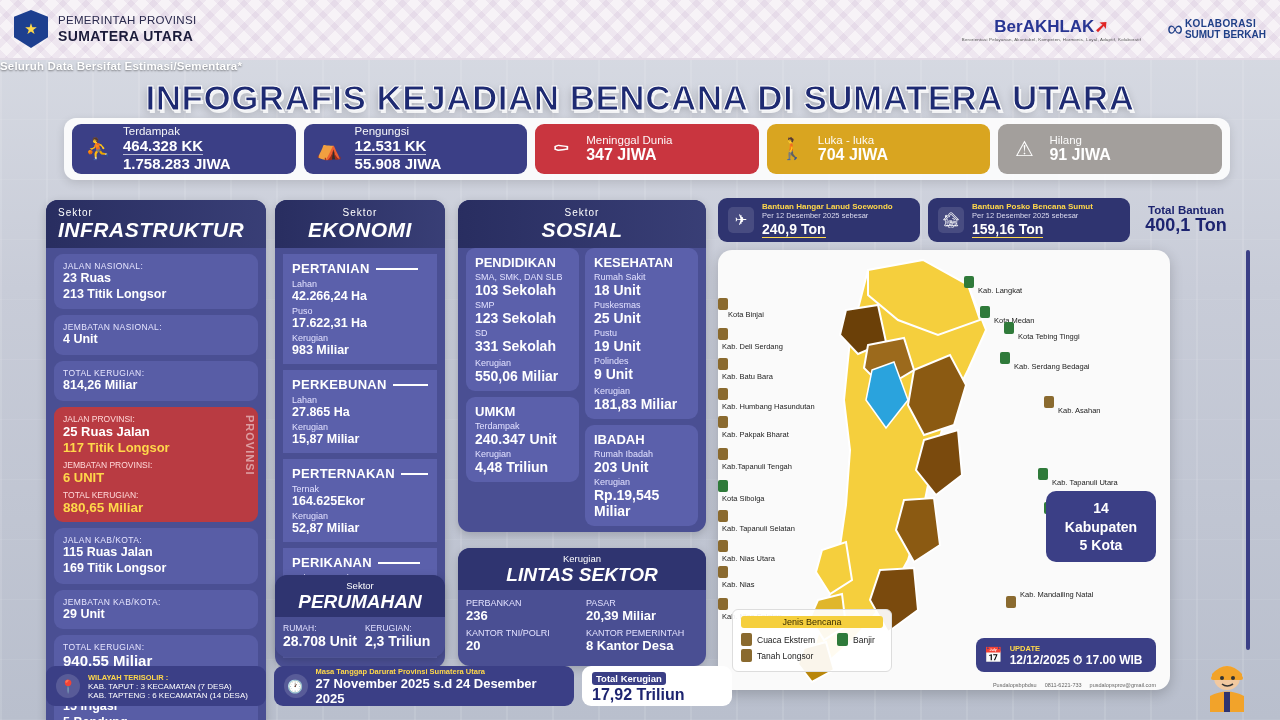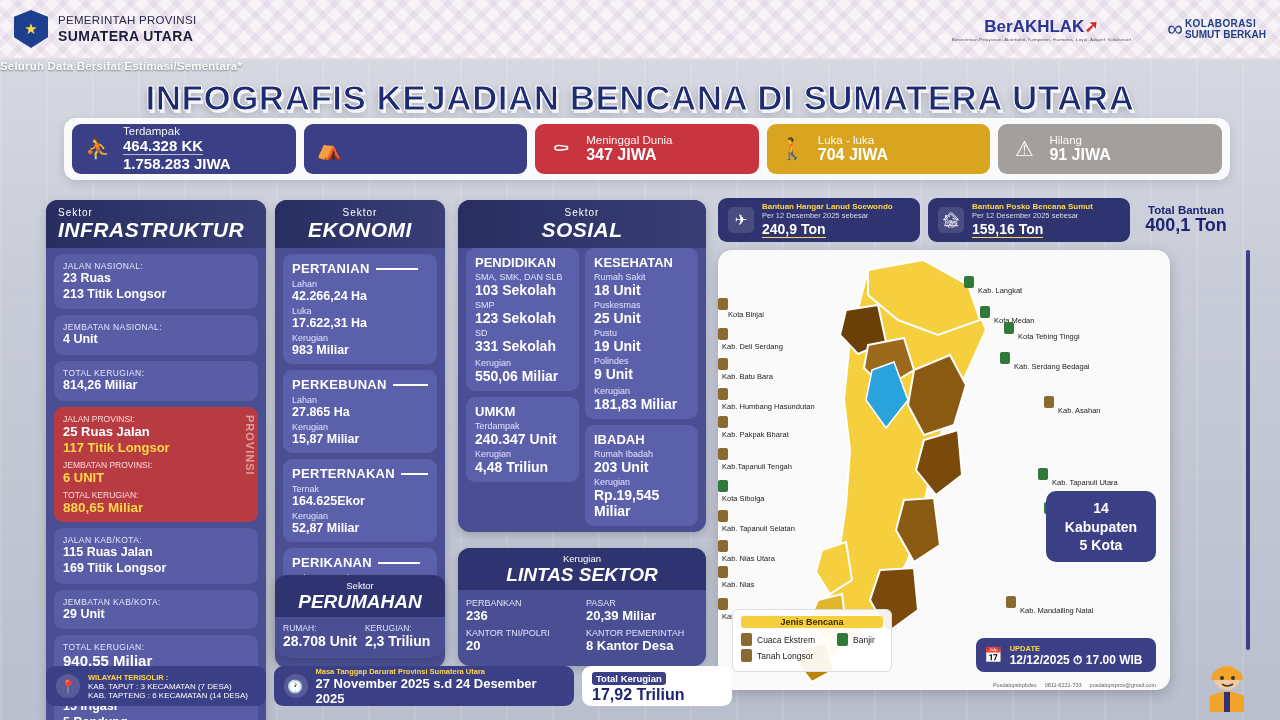--- a/index.html
+++ b/index.html
@@ -33,21 +33,21 @@
   }
   .crest{
     width:34px;height:38px;margin-left:14px;flex:0 0 auto;position:relative;z-index:2;
     background:#1d3f8f;
     clip-path:polygon(50% 0,100% 18%,100% 72%,50% 100%,0 72%,0 18%);
     display:flex;align-items:center;justify-content:center;color:#ffd84a;font-size:15px;
   }
   .gov-text{ margin-left:10px; z-index:2; line-height:1.15;}
   .gov-text .l1{ font-size:11.5px; color:#2a2a4d; letter-spacing:.3px;}
   .gov-text .l2{ font-size:14px; color:#1b1b3a; font-weight:bold; letter-spacing:.4px;}
-  .brand-right{ margin-left:auto; margin-right:14px; display:flex; align-items:center; gap:36px; z-index:2;}
+  .brand-right{ margin-left:auto; margin-right:14px; display:flex; align-items:center; gap:26px; z-index:2;}
   .berakhlak{ text-align:center;}
   .berakhlak .b1{ font-size:17px; font-weight:bold; color:#283593;}
   .berakhlak .b1 i{ color:#e02424; font-style:normal;}
   .berakhlak .b2{ font-size:4.4px; color:#555; letter-spacing:.2px;}
   .kolab{ display:flex; align-items:center; gap:6px;}
   .kolab .inf{ font-size:22px; color:#1f3f87; letter-spacing:-4px;}
   .kolab .kt{ line-height:1.1;}
   .kolab .kt b{ display:block; font-size:10px; color:#1f3f87; letter-spacing:.4px;}
   .kolab .kt span{ display:block; font-size:10px; color:#1f3f87; font-weight:bold;}
 
@@ -93,21 +93,21 @@
   .blk .t{ font-size:8.5px; letter-spacing:.4px; color:#e7e6ff;}
   .blk .v{ font-size:12.5px; font-weight:bold; line-height:1.25;}
   .blk .big{ font-size:15px; font-weight:bold;}
 
   .prov{ background:#b93b42; margin:6px 8px; border-radius:9px; padding:7px 9px; color:#fff; position:relative;}
   .prov .t{ font-size:8.5px; color:#ffd9d9;}
   .prov .v{ font-size:13px; font-weight:bold; line-height:1.25;}
   .prov .amt{ color:#ffd84a; font-size:13.5px; font-weight:bold;}
   .prov .side{ position:absolute; right:2px; top:8px; writing-mode:vertical-rl; font-size:11px; font-weight:bold; color:rgba(255,255,255,.5); letter-spacing:1px;}
 
-  .secblk{ background:#5b60ab; border-radius:9px; margin:6px 8px; padding:7px 9px; color:#fff;}
+  .secblk{ background:#5b60ab; border-radius:0; margin:6px 8px; padding:7px 9px; color:#fff;}
   .secblk .hd{ font-size:13px; font-weight:bold; letter-spacing:.3px; display:flex; align-items:center; gap:6px;}
   .secblk .hd:after{ content:""; flex:1; height:2px; background:#fff; max-width:42px;}
   .secblk .t{ font-size:9px; color:#e2e1ff; margin-top:3px;}
   .secblk .v{ font-size:12.5px; font-weight:bold;}
 
   .twocol{ display:flex; gap:6px; padding:0 8px;}
   .twocol > div{ flex:1; }
   .cbox{ background:#5b60ab; border-radius:9px; padding:7px 9px; color:#fff; margin-bottom:6px;}
   .cbox .hd{ font-size:13px; font-weight:bold;}
   .cbox .t{ font-size:9px; color:#e2e1ff; margin-top:2px;}
@@ -147,21 +147,21 @@
   .mappanel{ position:absolute; left:718px; top:250px; width:452px; height:440px; background:#fafafa; border-radius:14px; box-shadow:0 4px 14px rgba(0,0,0,.2); overflow:hidden;}
   .maplabel{ position:absolute; font-size:7.5px; color:#222; white-space:nowrap;}
   .mpin{ position:absolute; width:10px; height:12px; }
   .mpin:before{ content:""; position:absolute; inset:0; background:#8a6a2f; border-radius:2px;}
   .mpin.green:before{ background:#2f7a3a;}
   .kabbox{ position:absolute; right:14px; bottom:128px; width:110px; background:#3b3f86; color:#fff; border-radius:10px; padding:8px 10px; text-align:center; font-weight:bold; font-size:14px; line-height:1.3;}
   .updbox{ position:absolute; right:14px; bottom:18px; width:180px; height:34px; background:#3b3f86; color:#fff; border-radius:8px; display:flex; align-items:center; padding:0 8px; gap:7px;}
   .updbox .u1{ font-size:7.5px; color:#ffd84a; font-weight:bold;}
   .updbox .u2{ font-size:12px; font-weight:bold;}
   .legend{ position:absolute; left:14px; bottom:18px; width:160px; background:rgba(255,255,255,.92); border-radius:6px; padding:6px 8px; border:1px solid #ddd;}
-  .legend .lt{ background:#f5cf3d; font-size:9px; font-weight:bold; text-align:center; border-radius:3px; padding:1px 0; margin-bottom:5px; color:#3a2d00;}
+  .legend .lt{ background:#f5cf3d; font-size:9px; font-weight:normal; text-align:center; border-radius:3px; padding:1px 0; margin-bottom:5px; color:#3a2d00;}
   .legend .li{ display:flex; align-items:center; gap:5px; font-size:8.5px; color:#222; margin-bottom:3px;}
   .legend .sw{ width:11px;height:13px; background:#8a6a2f; border-radius:2px; flex:0 0 auto;}
   .legend .sw.g{ background:#2f7a3a;}
   .legend .row2{ display:flex; gap:22px;}
   .contact{ position:absolute; right:14px; bottom:2px; font-size:5.5px; color:#666; display:flex; gap:8px;}
 
   
   .foot{ position:absolute; left:46px; bottom:14px; width:1120px; height:40px; display:flex; gap:8px; align-items:center; z-index:4;}
   .fpill{ background:#3b3f86; color:#fff; border-radius:9px; height:40px; display:flex; align-items:center; padding:0 10px; gap:8px;}
   .fpill .ic{ width:24px;height:24px;border-radius:50%; background:rgba(255,255,255,.15); display:flex;align-items:center;justify-content:center; font-size:13px;}
@@ -210,20 +210,25 @@
     <div class="stat s-terdampak">
       <div class="ic">⛹</div>
       <div class="tx">
         <div class="lab">Terdampak</div>
         <div class="v1">464.328 KK</div>
         <div class="v2">1.758.283 JIWA</div>
       </div>
     </div>
     <div class="stat s-pengungsi">
       <div class="ic">⛺</div>
+      <div class="tx">
+        <div class="lab">Pengungsi</div>
+        <div class="v1">12.531 KK</div>
+        <div class="v2">55.908 JIWA</div>
+      </div>
     </div>
     <div class="stat s-meninggal">
       <div class="ic">⚰</div>
       <div class="tx">
         <div class="lab">Meninggal Dunia</div>
         <div class="vsingle">347 JIWA</div>
       </div>
     </div>
     <div class="stat s-luka">
       <div class="ic">🚶</div>
@@ -298,21 +303,21 @@
   <div class="col colB">
     <div class="col-head" style="align-items:center; padding-left:0; text-align:center;">
       <div class="s">Sektor</div>
       <div class="n">EKONOMI</div>
     </div>
 
     <div class="secblk">
       <div class="hd">PERTANIAN</div>
       <div class="t">Lahan</div>
       <div class="v">42.266,24 Ha</div>
-      <div class="t">Luka</div>
+      <div class="t">Puso</div>
       <div class="v">17.622,31 Ha</div>
       <div class="t">Kerugian</div>
       <div class="v">983 Miliar</div>
     </div>
     <div class="secblk">
       <div class="hd">PERKEBUNAN</div>
       <div class="t">Lahan</div>
       <div class="v">27.865 Ha</div>
       <div class="t">Kerugian</div>
       <div class="v">15,87 Miliar</div>
@@ -496,21 +501,21 @@
     <div class="maplabel" style="left:300px; top:82px;">Kota Tebing Tinggi</div>
     <div class="mpin green" style="left:286px; top:72px;"></div>
     <div class="maplabel" style="left:296px; top:112px;">Kab. Serdang Bedagai</div>
     <div class="mpin green" style="left:282px; top:102px;"></div>
     <div class="maplabel" style="left:340px; top:156px;">Kab. Asahan</div>
     <div class="mpin" style="left:326px; top:146px;"></div>
     <div class="maplabel" style="left:334px; top:228px;">Kab. Tapanuli Utara</div>
     <div class="mpin green" style="left:320px; top:218px;"></div>
     <div class="maplabel" style="left:340px; top:262px;">Kota Padangsidimpuan</div>
     <div class="mpin green" style="left:326px; top:252px;"></div>
-    <div class="maplabel" style="left:302px; top:356px;">Kab. Mandailing Natal</div>
+    <div class="maplabel" style="left:302px; top:340px;">Kab. Mandailing Natal</div>
     <div class="mpin" style="left:288px; top:346px;"></div>
 
     <div class="kabbox">
       <div>14 Kabupaten</div>
       <div>5 Kota</div>
     </div>
 
     <div class="updbox">
       <div style="font-size:15px">📅</div>
       <div>

